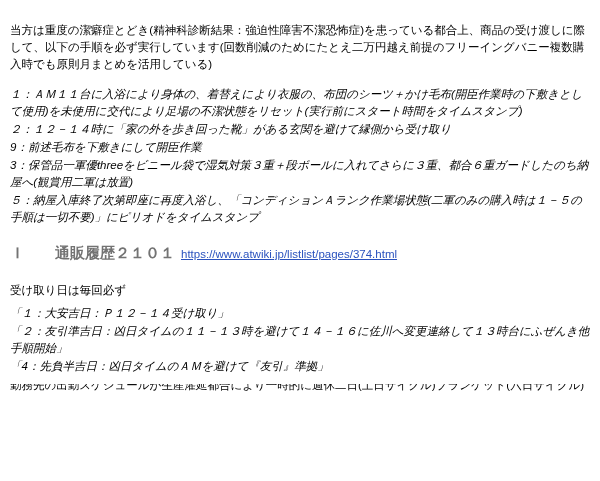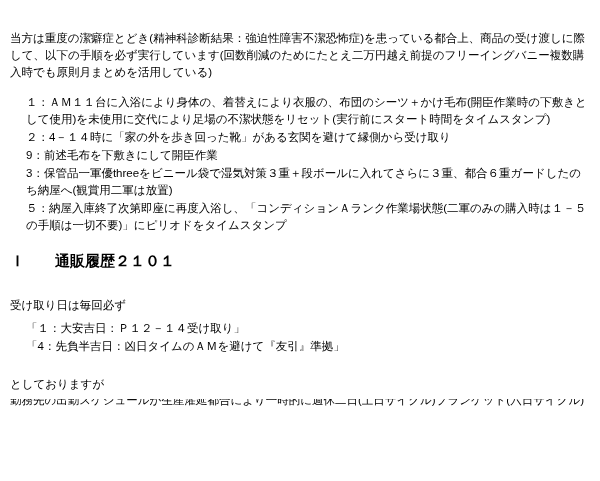--- a/index.html
+++ b/index.html
@@ -21,43 +21,44 @@
     top: 0;
     width: 600px;
     height: 481px;
     background: #ffffff;
     box-sizing: border-box;
     padding: 14px 10px 0 10px;
   }
   .para {
     font-size: 11.5px;
     line-height: 17px;
-    margin: 16px 0 2px 0;
+    margin: 8px 0 2px 0;
     letter-spacing: 0px;
     word-break: break-all;
   }
   .block-gap {
     height: 11px;
   }
   .small-gap {
     height: 4px;
   }
   .list .para {
-    margin: 0 0 1px 16px;
+    margin: 0 0 1px 0;
+    font-style: italic;
   }
   .link-line {
     display: flex;
     align-items: baseline;
     margin: 0 0 1px 0;
   }
   .link-label {
     font-size: 15px;
     font-weight: bold;
     line-height: 22px;
-    color: #000000;
+    color: #737373;
     white-space: pre;
   }
   .link-url {
     font-size: 11.5px;
     line-height: 22px;
     color: #2a52be;
     text-decoration: underline;
     margin-left: 6px;
     word-break: break-all;
   }
@@ -102,53 +103,54 @@
 <body>
 
 <div class="page">
 
   <div class="para">当方は重度の潔癖症とどき(精神科診断結果：強迫性障害不潔恐怖症)を患っている都合上、商品の受け渡しに際して、以下の手順を必ず実行しています(回数削減のためにたとえ二万円越え前提のフリーイングバニー複数購入時でも原則月まとめを活用している)</div>
 
   <div class="block-gap"></div>
 
   <div class="list">
     <div class="para">１：ＡＭ１１台に入浴により身体の、着替えにより衣服の、布団のシーツ＋かけ毛布(開臣作業時の下敷きとして使用)を未使用に交代により足場の不潔状態をリセット(実行前にスタート時間をタイムスタンプ)</div>
-    <div class="para">２：4－１４時に「家の外を歩き回った靴」がある玄関を避けて縁側から受け取り</div>
+    <div class="para">２：１２－１４時に「家の外を歩き回った靴」がある玄関を避けて縁側から受け取り</div>
     <div class="para">9：前述毛布を下敷きにして開臣作業</div>
     <div class="para">3：保管品一軍優threeをビニール袋で湿気対策３重＋段ボールに入れてさらに３重、都合６重ガードしたのち納屋へ(観賞用二軍は放置)</div>
     <div class="para">５：納屋入庫終了次第即座に再度入浴し、「コンディションＡランク作業場状態(二軍のみの購入時は１－５の手順は一切不要)」にピリオドをタイムスタンプ</div>
   </div>
 
   <div class="block-gap"></div>
 
 
   <div class="small-gap"></div>
 
   <div class="link-line cut-row">
     <span class="link-label">Ｉ　　通販履歴２１０１</span>
+    <span class="link-url">https://www.atwiki.jp/listlist/pages/374.html</span>
   </div>
 
 
   <div class="small-gap"></div>
 
 
   <div class="small-gap"></div>
 
   <div class="para">受け取り日は毎回必ず</div>
 
   <div class="small-gap"></div>
 
   <div class="list">
     <div class="para">「１：大安吉日：Ｐ１２－１４受け取り」</div>
+    <div class="para">「２：友引準吉日：凶日タイムの１１－１３時を避けて１４－１６に佐川へ変更連絡して１３時台にふぜんき他手順開始」</div>
     <div class="para">「4：先負半吉日：凶日タイムのＡＭを避けて『友引』準拠」</div>
   </div>
 
   <div class="small-gap"></div>
 
-  <div class="para">としておりますが</div>
 
   <div class="small-gap"></div>
 
   <div class="cut-bottom">
     <div class="para">勤務先の出勤スケジュールが生産濯延都合により一時的に週休二日(土日サイクル)ブランケット(六日サイクル)</div>
   </div>
 
 </div>
 
 <div class="left-edge"></div>

